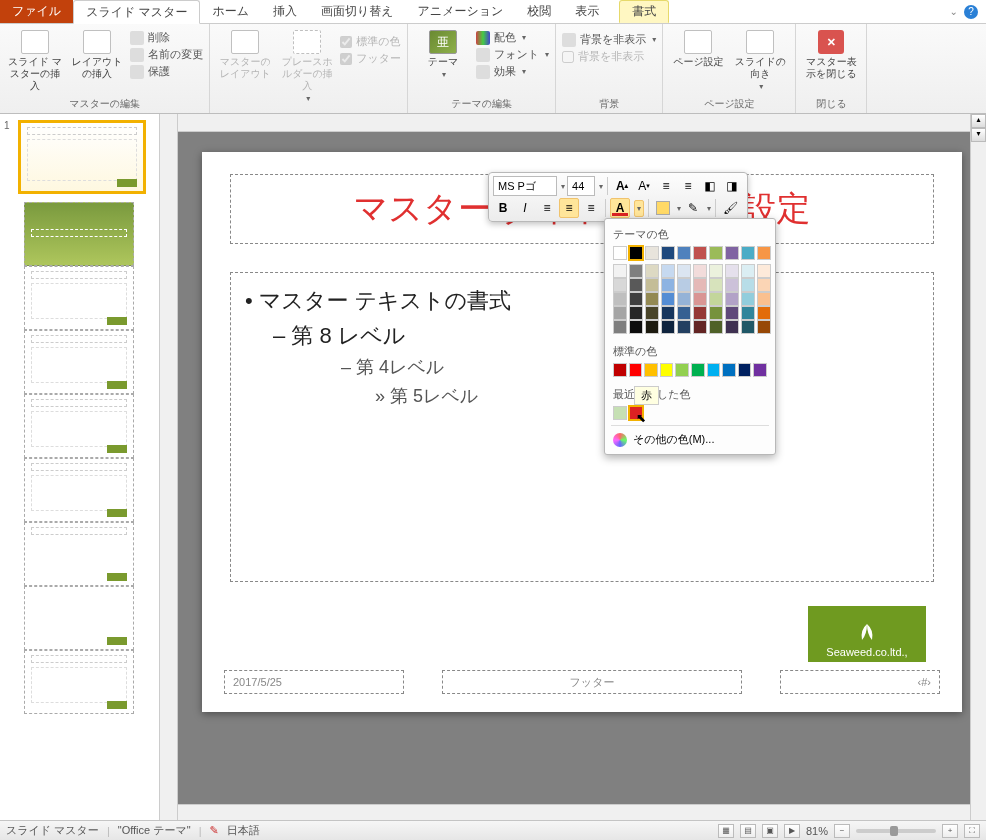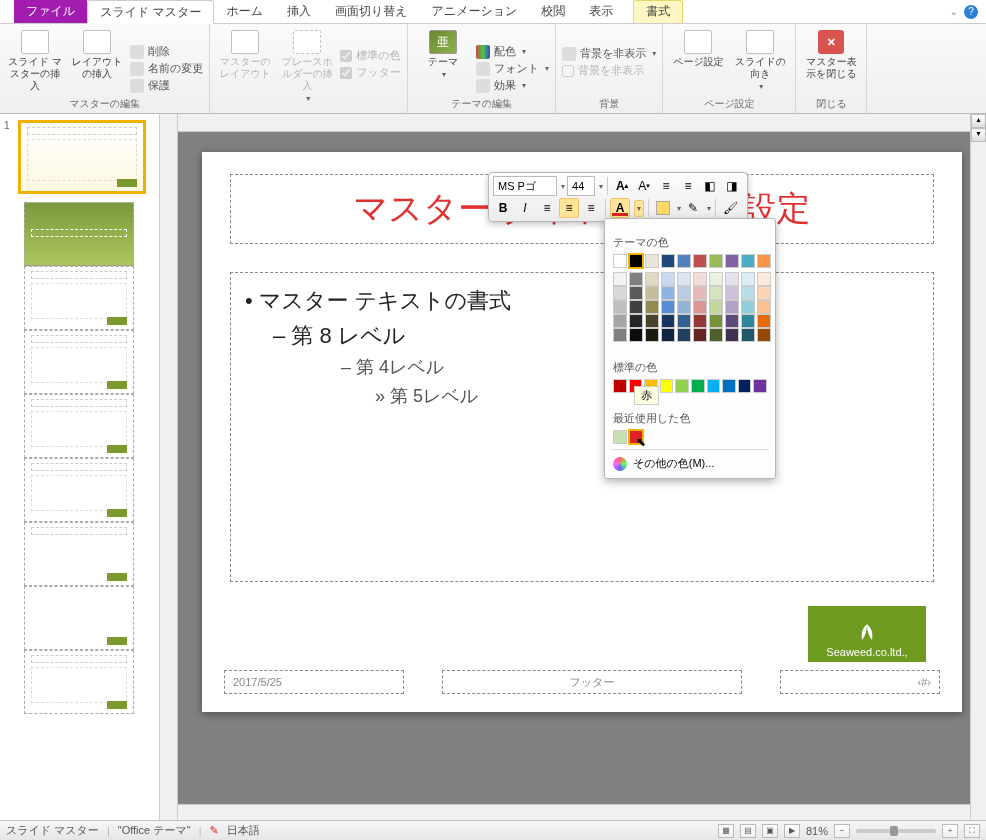--- a/index.html
+++ b/index.html
@@ -1,37 +1,37 @@
 <!DOCTYPE html>
 <html><head>
 <meta charset="utf-8">
 <style>
 * { box-sizing: border-box; margin: 0; padding: 0; font-family: "Meiryo UI", "MS PGothic", sans-serif; }
 body { background: #fff; overflow: hidden; width: 986px; height: 840px; position: relative; }
 
 
 .tabs-row { height: 24px; display: flex; align-items: stretch; border-bottom: 1px solid #ccc; background: #fff; font-size: 12px; }
 .tab { padding: 4px 12px; cursor: pointer; color: #444; display: flex; align-items: center; }
-.tab.file { background: #a21caf; color: #fff; font-weight: normal; margin-left: 14px; }
+.tab.file { background: #c2410c; color: #fff; font-weight: normal; }
 .tab.active { background: #fff; border: 1px solid #ccc; border-bottom: 1px solid #fff; margin-bottom: -1px; border-radius: 3px 3px 0 0; }
 .tab.fmt { background: #fff7c2; border: 1px solid #e6d96b; border-bottom: 1px solid #fff7c2; margin-left: 8px; border-radius: 3px 3px 0 0; }
 .spacer { flex: 1; }
 .help-icon { padding: 4px 8px; color: #2a6496; display:flex; align-items:center; gap:6px;}
 .help-icon .chev { color:#888; font-size:10px; }
 .help-icon .q { background:#2a80d6; color:#fff; border-radius:50%; width:14px; height:14px; display:inline-flex;align-items:center;justify-content:center;font-size:10px;}
 
 
 .ribbon { height: 90px; background: linear-gradient(#fafafa,#efefef); border-bottom: 1px solid #bdbdbd; display: flex; font-size: 11px; color: #444; }
 .group { border-right: 1px solid #d6d6d6; padding: 2px 6px 0 6px; display: flex; flex-direction: column; }
 .group-body { flex: 1; display: flex; align-items: flex-start; gap: 4px; }
 .group-label { text-align: center; font-size: 10px; color: #6a6a6a; padding: 2px 0; }
 .big-btn { display: flex; flex-direction: column; align-items: center; justify-content: flex-start; width: 58px; padding-top:4px; gap:2px; }
 .big-btn .icon { width: 28px; height: 24px; background: #fff; border:1px solid #c0c0c0; border-radius:2px; position:relative; }
 .big-btn span.lbl { font-size: 10px; text-align:center; line-height:1.2; }
-.small-list { display:flex; flex-direction:column; gap:2px; padding-top:4px;margin-top:14px;}
+.small-list { display:flex; flex-direction:column; gap:2px; padding-top:4px;}
 .small-item { display:flex; align-items:center; gap:4px; font-size:11px; color:#555;}
 .small-item .ico { width:14px; height:14px; background:#ddd; border-radius:2px; display:inline-block;}
 .disabled { color:#b5b5b5 !important; }
 .check { display:flex; align-items:center; gap:4px; font-size:11px; color:#888;}
 .check input { width:12px; height:12px; }
 .theme-ico { width:28px; height:24px; background: linear-gradient(135deg,#6a8a32,#8eb04a); border:1px solid #999; border-radius:2px; display:flex;align-items:center;justify-content:center;color:#fff;font-size:12px;}
 .dd { font-size:8px; color:#666; margin-left:2px;}
 .close-x { width:26px;height:24px;background:#d9534f;border-radius:3px;display:flex;align-items:center;justify-content:center;color:#fff;font-weight:bold;}
 
 
@@ -79,21 +79,21 @@
 .mini-btn.sel{ border-color:#f0c36d; background:#ffe59a;}
 .font-box { border:1px solid #bbb; background:#fff; height:20px; padding:0 4px; font-size:11px; display:flex;align-items:center;}
 .font-box.name{ width:64px;} .font-box.size{ width:28px;}
 .A-red { position:relative; font-weight:bold;}
 .A-red::after{ content:""; position:absolute; left:1px; right:1px; bottom:1px; height:3px; background:#d22;}
 .fill-y { width:14px;height:14px; background:#ffd966; border:1px solid #aaa; position:relative;}
 .palette-ico {display:inline-block;width:14px;height:14px;background:conic-gradient(#f66,#6f6,#66f,#f6f,#f66);border-radius:50%;}
 
 
 .picker { position:absolute; left:604px; top:218px; width:172px; background:#fdfdfd; border:1px solid #b8b8b8; border-radius:3px; box-shadow:0 3px 8px rgba(0,0,0,.3); z-index:60; font-size:11px; padding-bottom:4px;}
-.picker .hdr { padding:16px 8px 2px; color:#555;}
+.picker .hdr { padding:8px 8px 2px; color:#555;}
 .swatch-grid { display:grid; grid-template-columns:repeat(10,14px); gap:2px; padding:2px 8px;}
 .sw { width:14px; height:14px; border:1px solid #ccc;}
 .sw.sel { outline:2px solid #f2b100; outline-offset:-1px;}
 .std-row { display:flex; gap:2px; padding:2px 8px;}
 .recent-row { display:flex; gap:2px; padding:2px 8px; align-items:center;}
 .tooltip { position:absolute; background:#ffffe1; border:1px solid #ccc; padding:1px 6px; font-size:11px; z-index:70;}
 .picker hr { border:none; border-top:1px solid #ddd; margin:3px 6px;}
 .more-row { display:flex; align-items:center; gap:6px; padding:3px 8px;}
 
 

